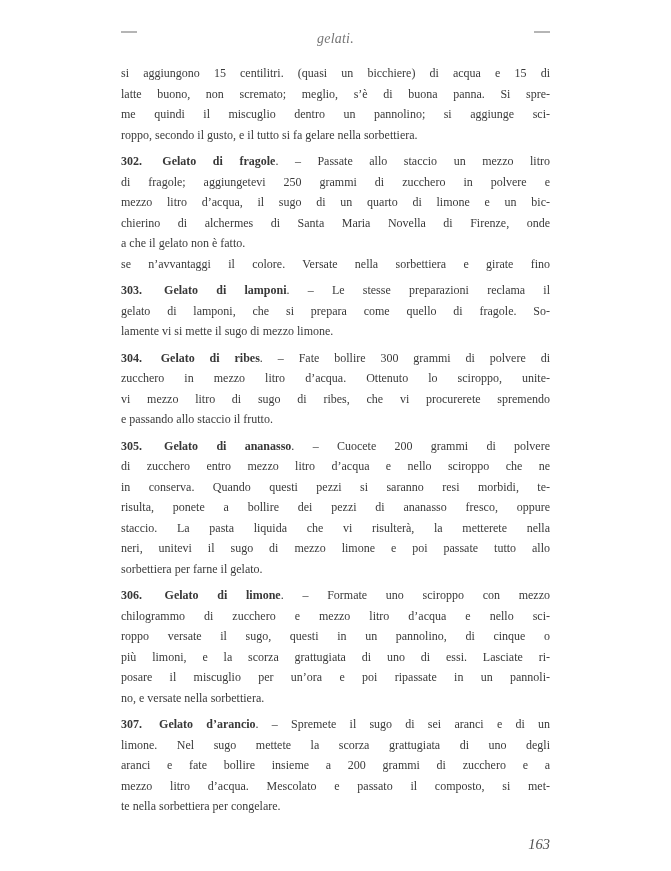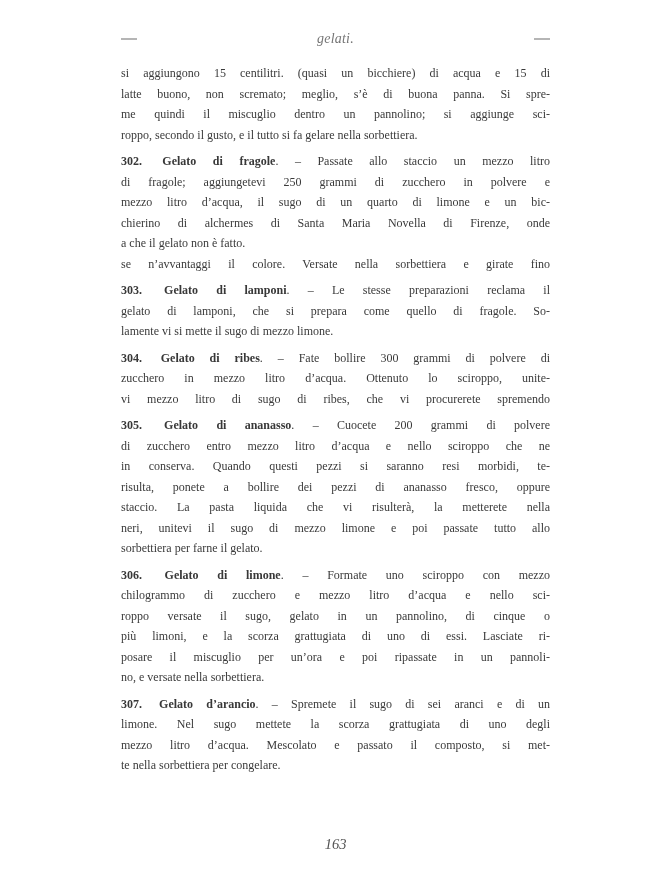--- a/index.html
+++ b/index.html
@@ -6,39 +6,39 @@
   body {
     width: 671px; height: 871px; overflow: hidden;
     font-family: "Liberation Serif", "DejaVu Serif", serif;
   }
   .page {
     position: relative; width: 671px; height: 871px; background: var(--paper, #ffffff);
     color: var(--ink, #3a3a3a);
   }
   .running-header {
     position: absolute; top: 31px; left: 121px; right: 121px;
-    display: flex; align-items: center; justify-content: space-between;
+    display: flex; justify-content: space-between;
   }
   .htitle {
     font-style: italic; font-size: 14px; letter-spacing: 0.2px;
     color: var(--muted, #767676);
   }
   .rule { width: 16px; height: 2px; background: var(--rule, #b5b5b5); }
   .text-block {
     position: absolute; top: 63px; left: 121px; width: 429px;
     font-size: 12px; line-height: 20.5px;
   }
   .para { margin: 0 0 6px 0; }
   .line { text-align: justify; text-align-last: justify; }
   .line.last { text-align-last: auto; }
   .b { font-weight: bold; color: var(--ink-bold, #383838); }
   .num { margin-right: 0.32em; }
   .folio {
     position: absolute; top: 836px; left: 121px; width: 429px;
-    text-align: center; font-style: italic; font-size: 14.5px;
+    text-align: right; font-style: italic; font-size: 14.5px;
     color: var(--folio, #525252);
   }
 </style>
 </head>
 <body>
 
 <div class="page">
   <header class="running-header">
     <span class="rule"></span>
     <span class="htitle">gelati.</span>
@@ -62,40 +62,42 @@
       </div>
       <div class="para">
         <div class="line" style=""><span class="b num">303.</span> <span class="b">Gelato di lamponi</span><span>. – Le stesse preparazioni reclama il</span></div>
         <div class="line" style="">gelato di lamponi, che si prepara come quello di fragole. So-</div>
         <div class="line last" style="">lamente vi si mette il sugo di mezzo limone.</div>
       </div>
       <div class="para">
         <div class="line" style=""><span class="b num">304.</span> <span class="b">Gelato di ribes</span><span>. – Fate bollire 300 grammi di polvere di</span></div>
         <div class="line" style="">zucchero in mezzo litro d’acqua. Ottenuto lo sciroppo, unite-</div>
         <div class="line" style="">vi mezzo litro di sugo di ribes, che vi procurerete spremendo</div>
+        <div class="line last" style="">e passando allo staccio il frutto.</div>
       </div>
       <div class="para">
         <div class="line" style=""><span class="b num">305.</span> <span class="b">Gelato di ananasso</span><span>. – Cuocete 200 grammi di polvere</span></div>
         <div class="line" style="">di zucchero entro mezzo litro d’acqua e nello sciroppo che ne</div>
         <div class="line" style="">in conserva. Quando questi pezzi si saranno resi morbidi, te-</div>
         <div class="line" style="">risulta, ponete a bollire dei pezzi di ananasso fresco, oppure</div>
         <div class="line" style="">staccio. La pasta liquida che vi risulterà, la metterete nella</div>
         <div class="line" style="">neri, unitevi il sugo di mezzo limone e poi passate tutto allo</div>
         <div class="line last" style="">sorbettiera per farne il gelato.</div>
       </div>
       <div class="para">
         <div class="line" style=""><span class="b num">306.</span> <span class="b">Gelato di limone</span><span>. – Formate uno sciroppo con mezzo</span></div>
         <div class="line" style="">chilogrammo di zucchero e mezzo litro d’acqua e nello sci-</div>
-        <div class="line" style="">roppo versate il sugo, gelato in un pannolino, di cinque o</div>
+        <div class="line" style="">roppo versate il sugo, questi in un pannolino, di cinque o</div>
         <div class="line" style="">più limoni, e la scorza grattugiata di uno di essi. Lasciate ri-</div>
         <div class="line" style="">posare il miscuglio per un’ora e poi ripassate in un pannoli-</div>
         <div class="line last" style="">no, e versate nella sorbettiera.</div>
       </div>
       <div class="para">
         <div class="line" style=""><span class="b num">307.</span> <span class="b">Gelato d’arancio</span><span>. – Spremete il sugo di sei aranci e di un</span></div>
         <div class="line" style="">limone. Nel sugo mettete la scorza grattugiata di uno degli</div>
+        <div class="line" style="">aranci e fate bollire insieme a 200 grammi di zucchero e a</div>
         <div class="line" style="">mezzo litro d’acqua. Mescolato e passato il composto, si met-</div>
         <div class="line last" style="">te nella sorbettiera per congelare.</div>
       </div>
     </main>
 
   <div class="folio">163</div>
 </div>
 
 </body></html>

